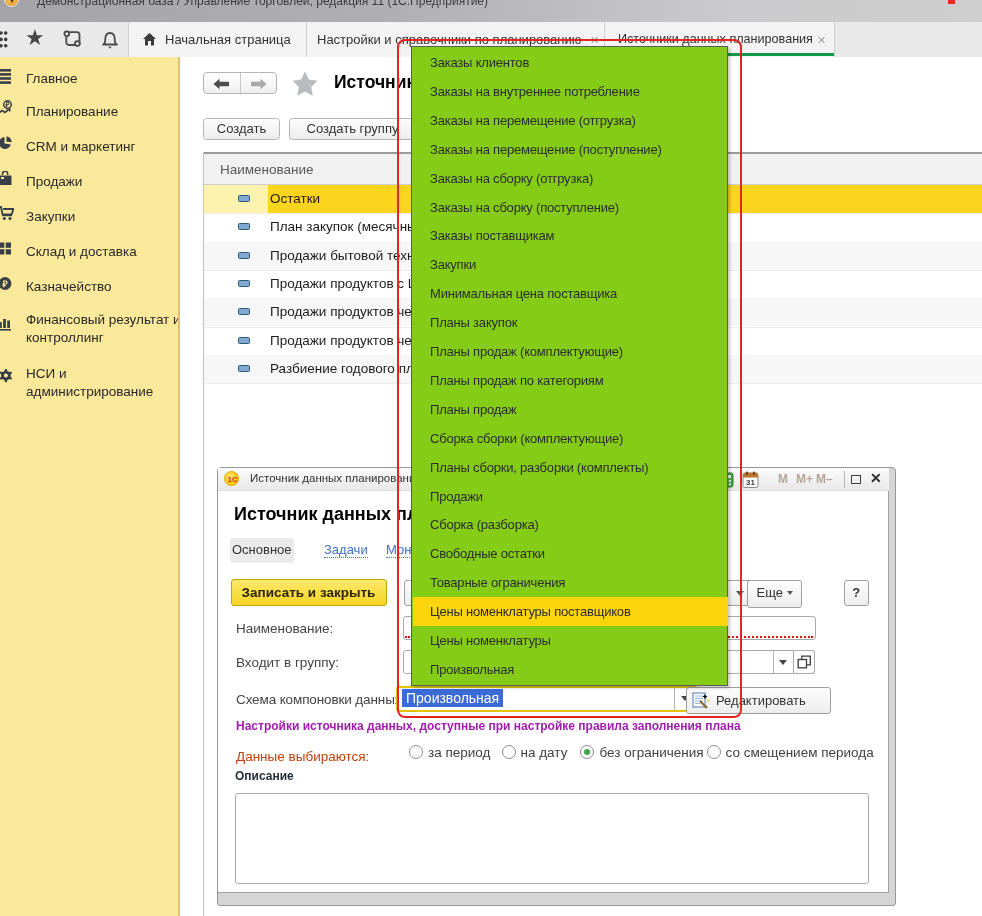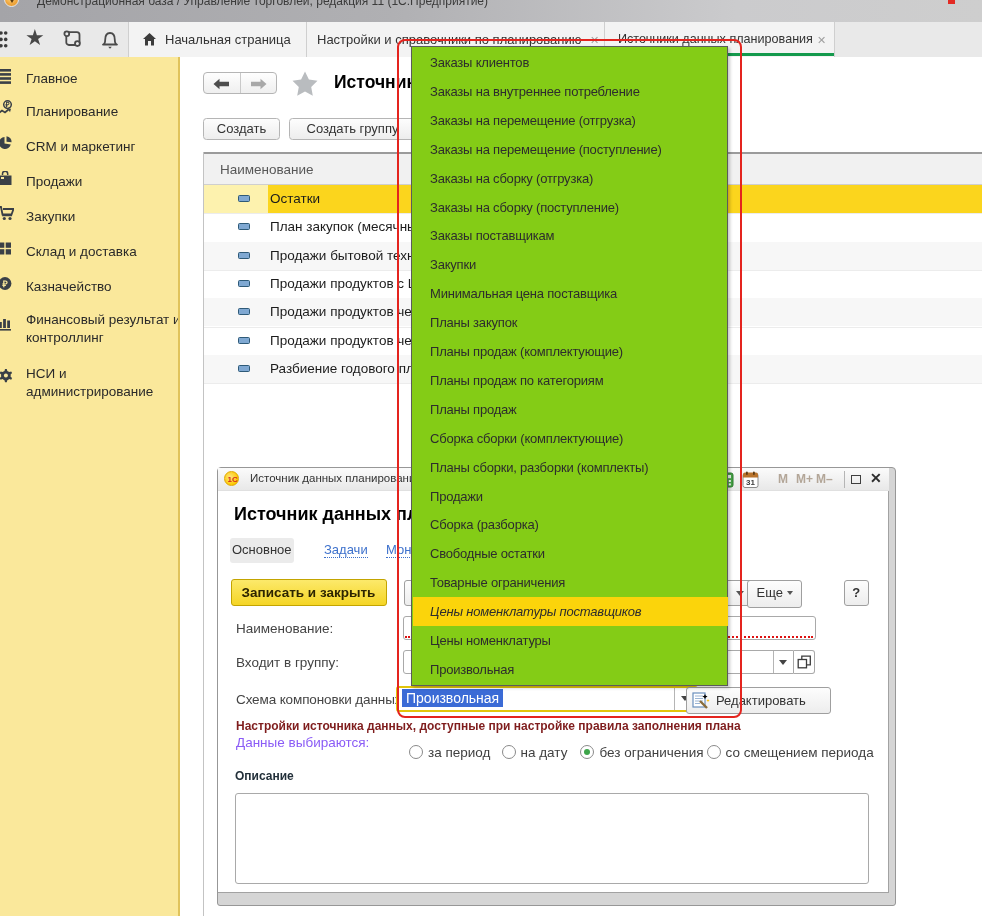--- a/index.html
+++ b/index.html
@@ -62,31 +62,31 @@
   #dlgico { position:absolute; left:6px; top:3px; width:15px; height:15px; border-radius:50%; background:radial-gradient(circle at 40% 40%, #ffe680, #fdc800 70%); border:1px solid #e0a800;}
   #dlgico:after { content:"1C"; position:absolute; left:2.5px; top:3px; font-size:8px; font-weight:bold; color:#d42b1e;}
   .winbt { position:absolute; top:4px; font-size:12px; font-weight:bold; color:#b3a698;}
   #dhead { position:absolute; left:16px; top:36px; font-size:18px; font-weight:bold; color:#000; white-space:nowrap;}
   #tabOsn { position:absolute; left:12px; top:70px; width:63.5px; height:24.5px; background:#ebebeb; border-radius:3px; font-size:13px; color:#333; text-align:center; line-height:24px;}
   .bluelnk { position:absolute; top:74px; font-size:13px; color:#3d71cc; border-bottom:1px dotted #3d71cc; white-space:nowrap;}
   #ybtn { position:absolute; left:12.5px; top:111px; width:156px; height:26.5px; background:linear-gradient(#fce96b,#f5d525); border:1px solid #c3a400; border-radius:3px; font-size:13.5px; font-weight:bold; color:#2e2500; text-align:center; line-height:25px;}
   .dbtn { position:absolute; background:linear-gradient(#fdfdfd,#ededed); border:1px solid #9f9f9f; border-radius:3px; font-size:13px; color:#333; text-align:center;}
   .dlbl { position:absolute; left:18px; font-size:13.5px; color:#444; white-space:nowrap;}
   .fld { position:absolute; background:#fff; border:1px solid #a9a9a9; border-radius:2px;}
-  #boldline { position:absolute; left:18px; top:250.5px; font-size:12px; font-weight:bold; color:#7f1d1d; white-space:nowrap;}
+  #boldline { position:absolute; left:18px; top:250.5px; font-size:12px; font-weight:bold; color:#a21caf; white-space:nowrap;}
   .radio { position:absolute; width:14px; height:14px; border:1px solid #8a8a8a; border-radius:50%; background:#fff;}
   .radio.sel:after { content:""; position:absolute; left:3px; top:3px; width:6px; height:6px; border-radius:50%; background:#3da54a;}
   .rlbl { position:absolute; font-size:13.5px; color:#3f3f3f; white-space:nowrap;}
   #descarea { position:absolute; left:17px; top:324.5px; width:634px; height:91px; border:1px solid #a9a9a9; border-radius:3px; background:#fff;}
 
   
   #dropdown { left:411px; top:46px; width:317px; height:640px; background:#84cc16; border:1px solid #5b5b5b; box-shadow:2px 2px 3px rgba(0,0,0,0.22); z-index:20;}
   .ditem { position:absolute; left:1px; width:315px; height:28.9px; font-size:13px; letter-spacing:-0.2px; color:#2d2d2d; white-space:nowrap; }
   .ditem span { position:absolute; left:17px; top:7px;}
-  .ditem.hl { background:#fbd40b;font-style:italic; }
+  .ditem.hl { background:#fbd40b; }
 
   
   #redrect { left:396.5px; top:39px; width:345px; height:679px; border:2.6px solid #e4241e; border-radius:8px; z-index:30; }
 </style>
 </head>
 <body>
 
 <div class="abs" id="titlebar">
   <div class="abs ttext">Демонстрационная база / Управление торговлей, редакция 11  (1С:Предприятие)</div>
 </div>
@@ -372,21 +372,21 @@
           <path d="M8 9 L15 16" stroke="#8a6d3b" stroke-width="2.4"></path>
           <g fill="#e43;">
             <path d="M13 2 l0.8 1.8 1.8 0.8 -1.8 0.8 -0.8 1.8 -0.8 -1.8 -1.8 -0.8 1.8 -0.8 Z"></path>
             <path d="M16 7 l0.5 1.1 1.1 0.5 -1.1 0.5 -0.5 1.1 -0.5 -1.1 -1.1 -0.5 1.1 -0.5 Z" fill="#fb0"></path>
           </g>
         </svg>
       <span style="position:absolute;left:29px;top:5px;">Редактировать</span>
     </div>
 
     <div id="boldline">Настройки источника данных, доступные при настройке правила заполнения плана</div>
-    <div class="dlbl" style="top:267px;color:#8b5cf6;">Данные выбираются:</div>
+    <div class="dlbl" style="top:281px;color:#c2410c;">Данные выбираются:</div>
     <div class="radio" style="left:190.5px;top:277px;"></div>
       <div class="rlbl" style="left:210px;top:277px;">за период</div>
     <div class="radio" style="left:283.5px;top:277px;"></div>
       <div class="rlbl" style="left:302.5px;top:277px;">на дату</div>
     <div class="radio sel" style="left:362px;top:277px;"></div>
       <div class="rlbl" style="left:381.5px;top:277px;">без ограничения</div>
     <div class="radio" style="left:488.5px;top:277px;"></div>
       <div class="rlbl" style="left:507.5px;top:277px;">со смещением периода</div>
     <div style="position:absolute;left:17px;top:301px;font-size:12px;font-weight:bold;color:#23303a;">Описание</div>
     <div id="descarea"></div>

